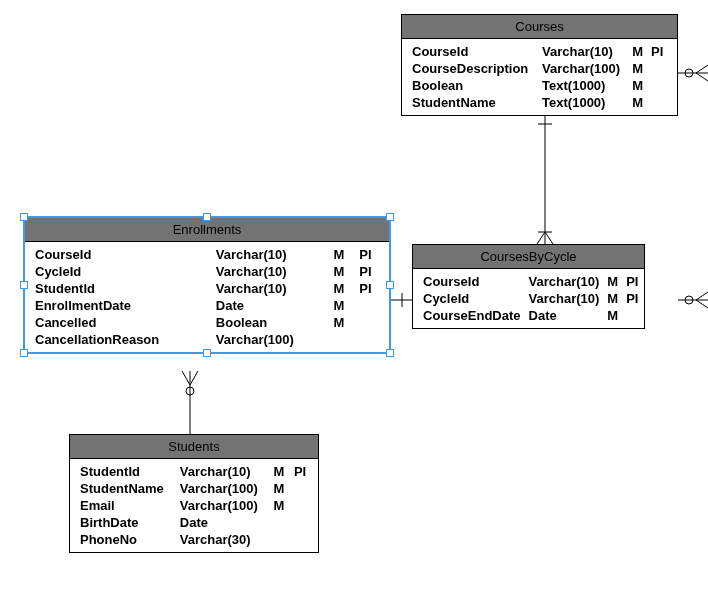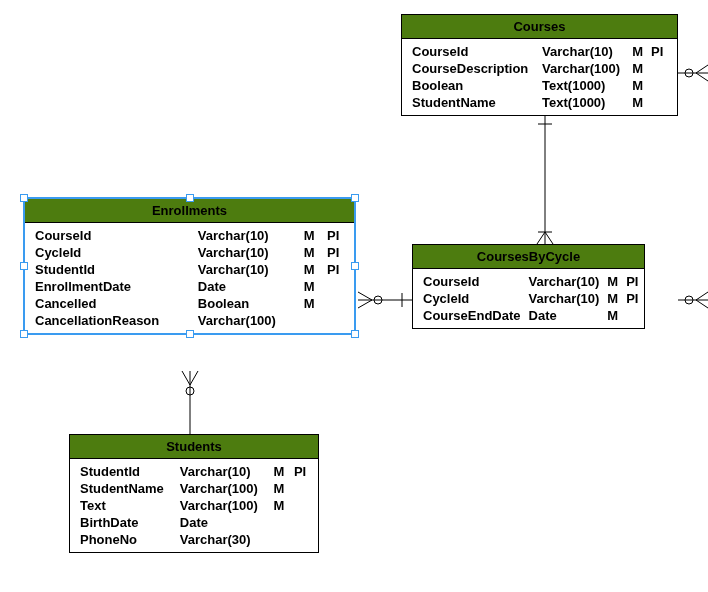--- a/index.html
+++ b/index.html
@@ -16,24 +16,24 @@
   .entity {
     position: absolute;
     background: #fff;
     border: 1px solid #000;
   }
   .entity.selected {
     border: 2px solid #3a9bf0;
   }
   .entity-header {
     text-align: center;
-    font-weight: bold;
+    font-weight: normal;
     padding: 4px 0;
     border-bottom: 1px solid #000;
-    background: #4d7c0f;
+    background: #737373;
   }
   .entity-body {
     padding: 4px 6px;
   }
   table.attrs {
     border-collapse: collapse;
     width: 100%;
     font-weight: bold;
   }
   table.attrs td {
@@ -168,21 +168,21 @@
             <td>CourseEndDate</td>
             <td>Date</td>
             <td>M</td>
             <td></td>
           </tr>
     </tbody>
       </table>
   </div>
 </div>
 
-<div class="entity selected" style="left:23px; top:197px; width:333px;">
+<div class="entity selected" style="left:23px; top:216px; width:368px;">
   <div class="entity-header">Enrollments</div>
   <div class="entity-body">
     <table class="attrs">
       <tbody>
           <tr>
             <td>CourseId</td>
             <td>Varchar(10)</td>
             <td>M</td>
             <td>PI</td>
           </tr>
@@ -241,21 +241,21 @@
             <td>M</td>
             <td>PI</td>
           </tr>
       <tr>
             <td>StudentName</td>
             <td>Varchar(100)</td>
             <td>M</td>
             <td></td>
           </tr>
       <tr>
-            <td>Text</td>
+            <td>Email</td>
             <td>Varchar(100)</td>
             <td>M</td>
             <td></td>
           </tr>
       <tr>
             <td>BirthDate</td>
             <td>Date</td>
             <td></td>
             <td></td>
           </tr>

